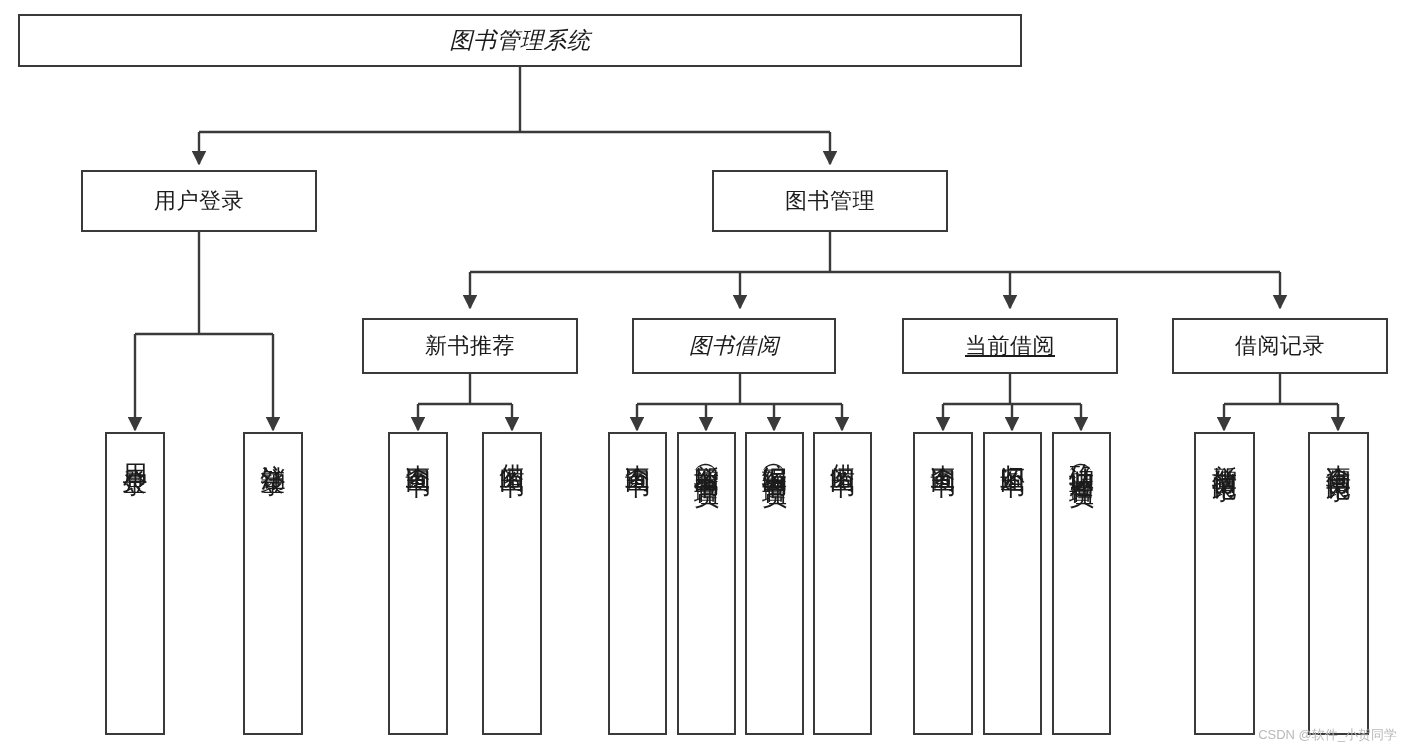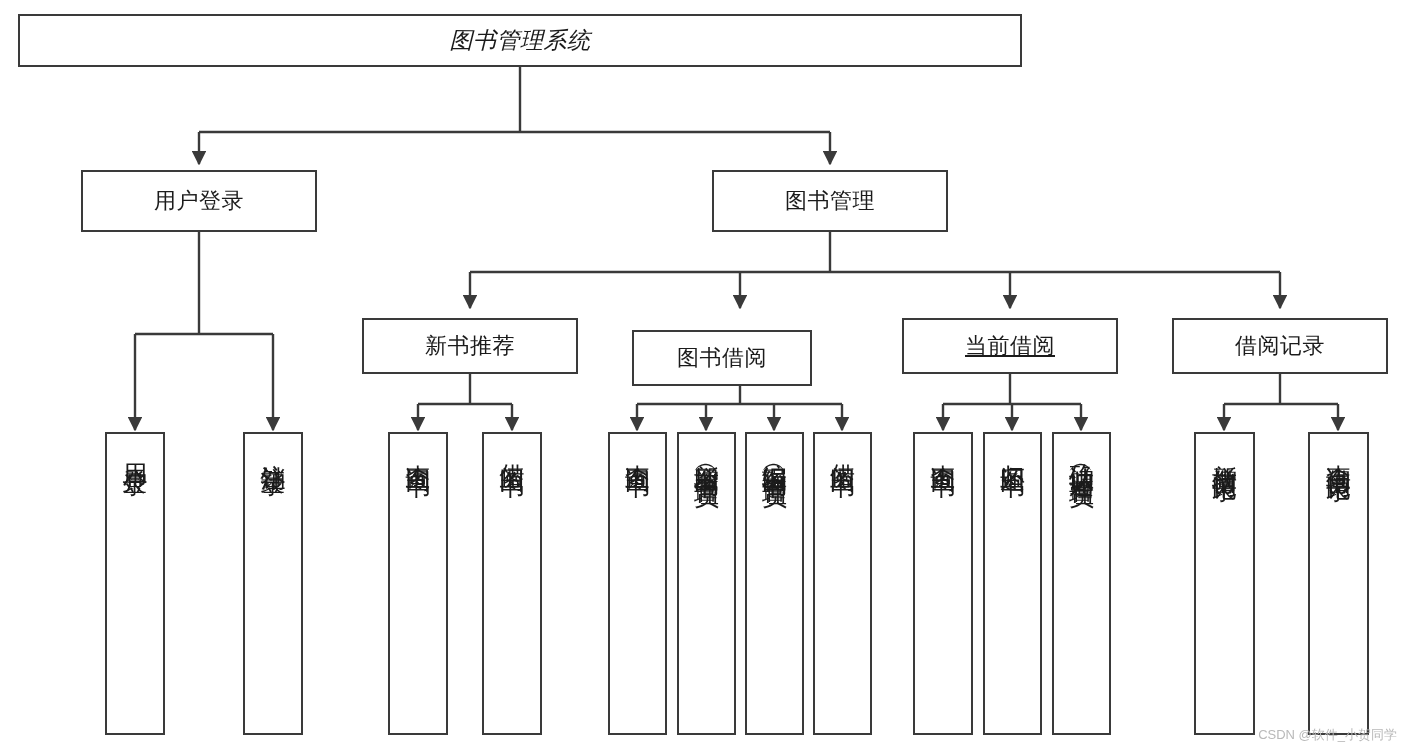--- a/index.html
+++ b/index.html
@@ -135,21 +135,21 @@
   </div>
 
   <div class="node horizontal" style="left:712px; top:170px; width:236px; height:62px;">
     <span class="node-label">图书管理</span>
   </div>
 
   <div class="node horizontal" style="left:362px; top:318px; width:216px; height:56px;">
     <span class="node-label">新书推荐</span>
   </div>
 
-  <div class="node horizontal" style="left:632px; top:330px; width:180px; height:56px;">
+  <div class="node horizontal" style="left:632px; top:318px; width:204px; height:56px;font-style:italic;">
     <span class="node-label">图书借阅</span>
   </div>
 
   <div class="node horizontal" style="left:902px; top:318px; width:216px; height:56px;text-decoration:underline;">
     <span class="node-label">当前借阅</span>
   </div>
 
   <div class="node horizontal" style="left:1172px; top:318px; width:216px; height:56px;">
     <span class="node-label">借阅记录</span>
   </div>

